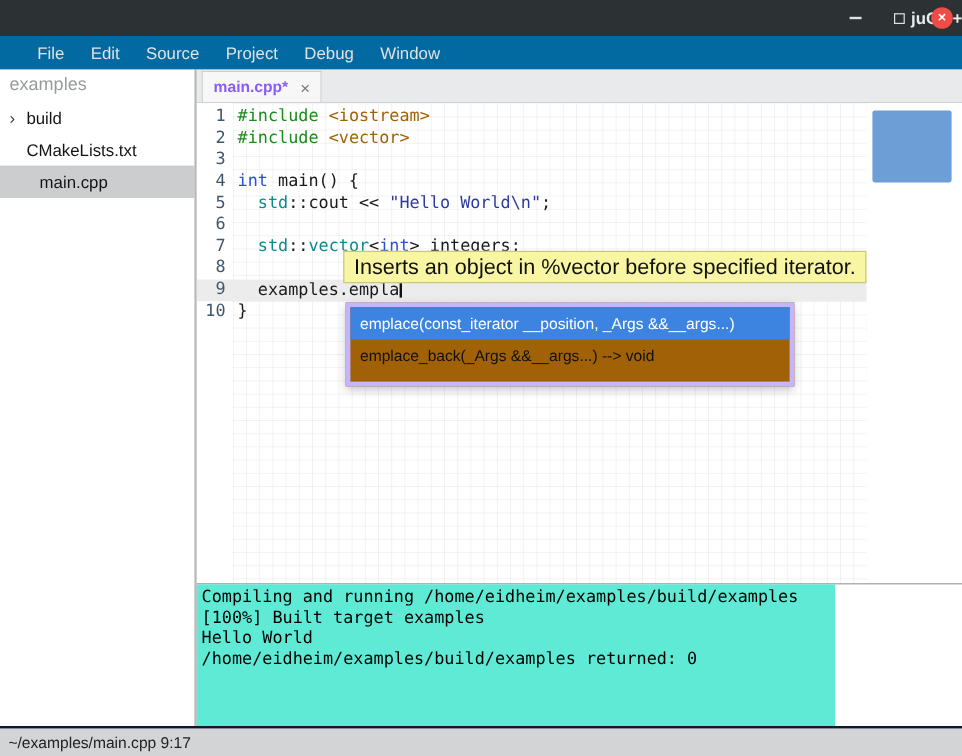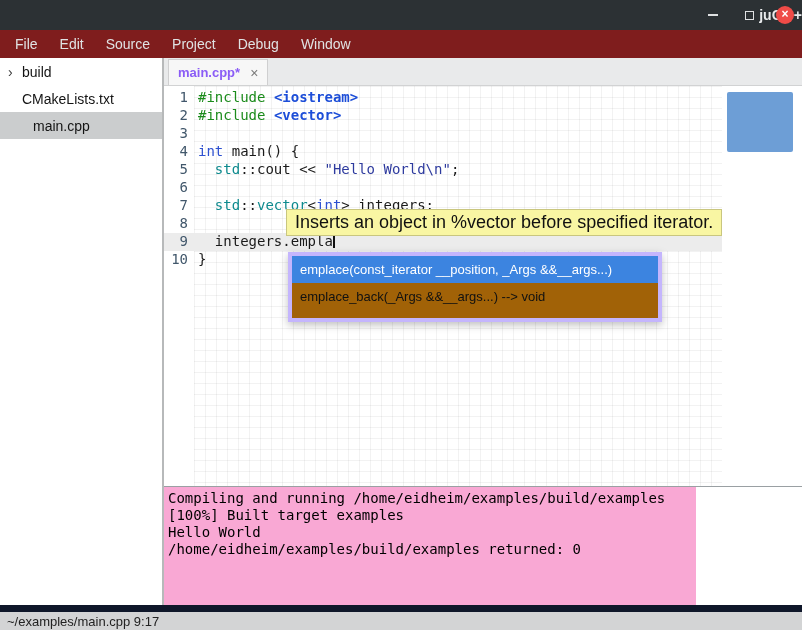--- a/index.html
+++ b/index.html
@@ -12,22 +12,22 @@
   #window-title { position:absolute; left:0; right:0; top:0; height:30px; line-height:30px;
                   text-align:right; color:#e8eaeb; font-size:14px; font-weight:bold; }
   #win-controls { position:absolute; right:6px; top:0; height:30px; display:flex; align-items:center; gap:14px; }
   .win-btn { width:22px; height:22px; display:flex; align-items:center; justify-content:center; cursor:default; }
   .min-glyph { width:10px; height:2px; background:#dfe1e2; }
   .max-glyph { width:9px; height:9px; border:1.5px solid #dfe1e2; }
   .close-circle { width:18px; height:18px; border-radius:50%; background:#ef4b47; color:#ffffff;
                   font-size:12px; line-height:17px; text-align:center; font-weight:bold; }
 
   
-  #menubar { position:absolute; left:0; top:30px; width:802px; height:28px; background:#7f1d1d;
-             display:flex; align-items:flex-end; padding-left:4px; }
+  #menubar { position:absolute; left:0; top:30px; width:802px; height:28px; background:#0369a1;
+             display:flex; align-items:flex-end; padding-left:20px; }
   .menu-item { padding:0 11px; color:#e0e2e3; font-size:14px; line-height:28px; }
 
   
   #sidebar { position:absolute; left:0; top:58px; width:162px; height:547px; background:#ffffff; }
   #sidebar-header { height:26px; line-height:26px; padding-left:8px; color:#989b9d; font-size:15px; }
   .tree-item { height:27px; display:flex; align-items:center; padding-left:8px; font-size:14px; color:#141414; }
   .tree-item.selected { background:#cbcdce;padding-left:19px; }
   .expander { width:14px; color:#3c3c3c; font-size:14px; }
   .tree-spacer { width:14px; }
   #vsplit { position:absolute; left:162px; top:58px; width:2px; height:547px; background:#b7b9ba; }
@@ -47,45 +47,45 @@
             linear-gradient(to right, rgba(0,0,0,0.05) 1px, transparent 1px),
             linear-gradient(to bottom, rgba(0,0,0,0.05) 1px, transparent 1px);
           background-size:11px 11px; }
   #lines { position:absolute; left:0; top:3px; width:558px; z-index:2; }
   .line { height:18px; display:flex; font:14px "DejaVu Sans Mono", monospace; white-space:pre; }
   .line.current { background:#ececec; }
   .ln { width:30px; padding-right:6px; text-align:right; color:#41576b; flex:none; }
   .lc { padding-left:4px; }
   .tok-pl { color:#1a1a1a; }
   .tok-pp { color:#1b8b1b; }
-  .tok-inc { color:#1d4ed8;font-weight:bold; }
+  .tok-inc { color:#a16207; }
   .tok-kw { color:#2d50d0; }
   .tok-ns { color:#0e8a8e; }
   .tok-str { color:#2d3a9e; }
   .cursor { display:inline-block; width:2px; height:15px; background:#111; vertical-align:-2px; }
 
   #scrollmap { position:absolute; left:563px; top:6px; width:66px; height:60px; background:#6d9ed6;
                border-radius:2px; z-index:3; }
 
   #tooltip { position:absolute; left:122px; top:123px; z-index:6; background:#f9f6a3;
              border:1px solid #c9c67f; padding:2px 8px; font-size:18px; color:#111; white-space:nowrap; }
   #popup { position:absolute; left:124px; top:166px; width:374px; height:70px; z-index:7;
            background:#a16207; border:4px solid #c4b5fd; box-shadow:0 3px 8px rgba(0,0,0,0.25); }
   .ac-item { height:27px; line-height:27px; padding-left:8px; font-size:13px; color:#111;
              white-space:nowrap; overflow:hidden; }
   .ac-item.selected { background:#3c84e0; color:#ffffff; }
 
   #hsplit { position:absolute; left:0; top:428px; width:638px; height:1px; background:#9aa0a3; }
-  #terminal { position:absolute; left:0; top:429px; width:532px; height:118px; background:#f9a8d4;
+  #terminal { position:absolute; left:0; top:429px; width:532px; height:118px; background:#5eead4;
               padding:3px 4px; }
   .term-line { font:14px "DejaVu Sans Mono", monospace; line-height:17px; color:#000; white-space:pre; }
 
   
   #statusbar { position:absolute; left:0; top:605px; width:802px; height:25px; background:#d3d4d5;
-               border-top:7px solid #0f172a; display:flex; align-items:center; }
+               border-top:2px solid #0f172a; display:flex; align-items:center; }
   #status-text { padding-left:7px; font-size:13px; color:#222; }
 </style>
 </head>
 <body>
 
 <div id="app">
 
   <div id="titlebar">
     <div id="window-title">juCi++</div>
     <div id="win-controls">
@@ -104,20 +104,21 @@
   <div id="menubar">
       <div class="menu-item">File</div>
       <div class="menu-item">Edit</div>
       <div class="menu-item">Source</div>
       <div class="menu-item">Project</div>
       <div class="menu-item">Debug</div>
       <div class="menu-item">Window</div>
     </div>
 
   <div id="sidebar">
+    <div id="sidebar-header">examples</div>
     <div id="file-tree">
         <div class="tree-item">
           <span class="expander">›</span>
           <span>build</span>
         </div>
         <div class="tree-item">
           <span class="tree-spacer"></span>
           <span>CMakeLists.txt</span>
         </div>
         <div class="tree-item selected">
@@ -141,21 +142,21 @@
       <div id="grid"></div>
       <div id="lines">
           <div class="line"><span class="ln">1</span><span class="lc"><span class="tok-pp">#include</span><span class="tok-pl"> </span><span class="tok-inc">&lt;iostream&gt;</span></span></div>
           <div class="line"><span class="ln">2</span><span class="lc"><span class="tok-pp">#include</span><span class="tok-pl"> </span><span class="tok-inc">&lt;vector&gt;</span></span></div>
           <div class="line"><span class="ln">3</span><span class="lc"></span></div>
           <div class="line"><span class="ln">4</span><span class="lc"><span class="tok-kw">int</span><span class="tok-pl"> main() {</span></span></div>
           <div class="line"><span class="ln">5</span><span class="lc"><span class="tok-pl">  </span><span class="tok-ns">std</span><span class="tok-pl">::cout &lt;&lt; </span><span class="tok-str">"Hello World\n"</span><span class="tok-pl">;</span></span></div>
           <div class="line"><span class="ln">6</span><span class="lc"></span></div>
           <div class="line"><span class="ln">7</span><span class="lc"><span class="tok-pl">  </span><span class="tok-ns">std</span><span class="tok-pl">::</span><span class="tok-ns">vector</span><span class="tok-pl">&lt;</span><span class="tok-kw">int</span><span class="tok-pl">&gt; integers;</span></span></div>
           <div class="line"><span class="ln">8</span><span class="lc"></span></div>
-          <div class="line current"><span class="ln">9</span><span class="lc"><span class="tok-pl">  integers.empla</span><span class="cursor"></span></span></div>
+          <div class="line current"><span class="ln">9</span><span class="lc"><span class="tok-pl">  examples.empla</span><span class="cursor"></span></span></div>
           <div class="line"><span class="ln">10</span><span class="lc"><span class="tok-pl">}</span></span></div>
         </div>
       <div id="scrollmap"></div>
       <div id="tooltip">Inserts an object in %vector before specified iterator.</div>
       <div id="popup">
           <div class="ac-item selected">emplace(const_iterator __position, _Args &amp;&amp;__args...)</div>
           <div class="ac-item">emplace_back(_Args &amp;&amp;__args...) --&gt; void</div>
         </div>
     </div>
 

